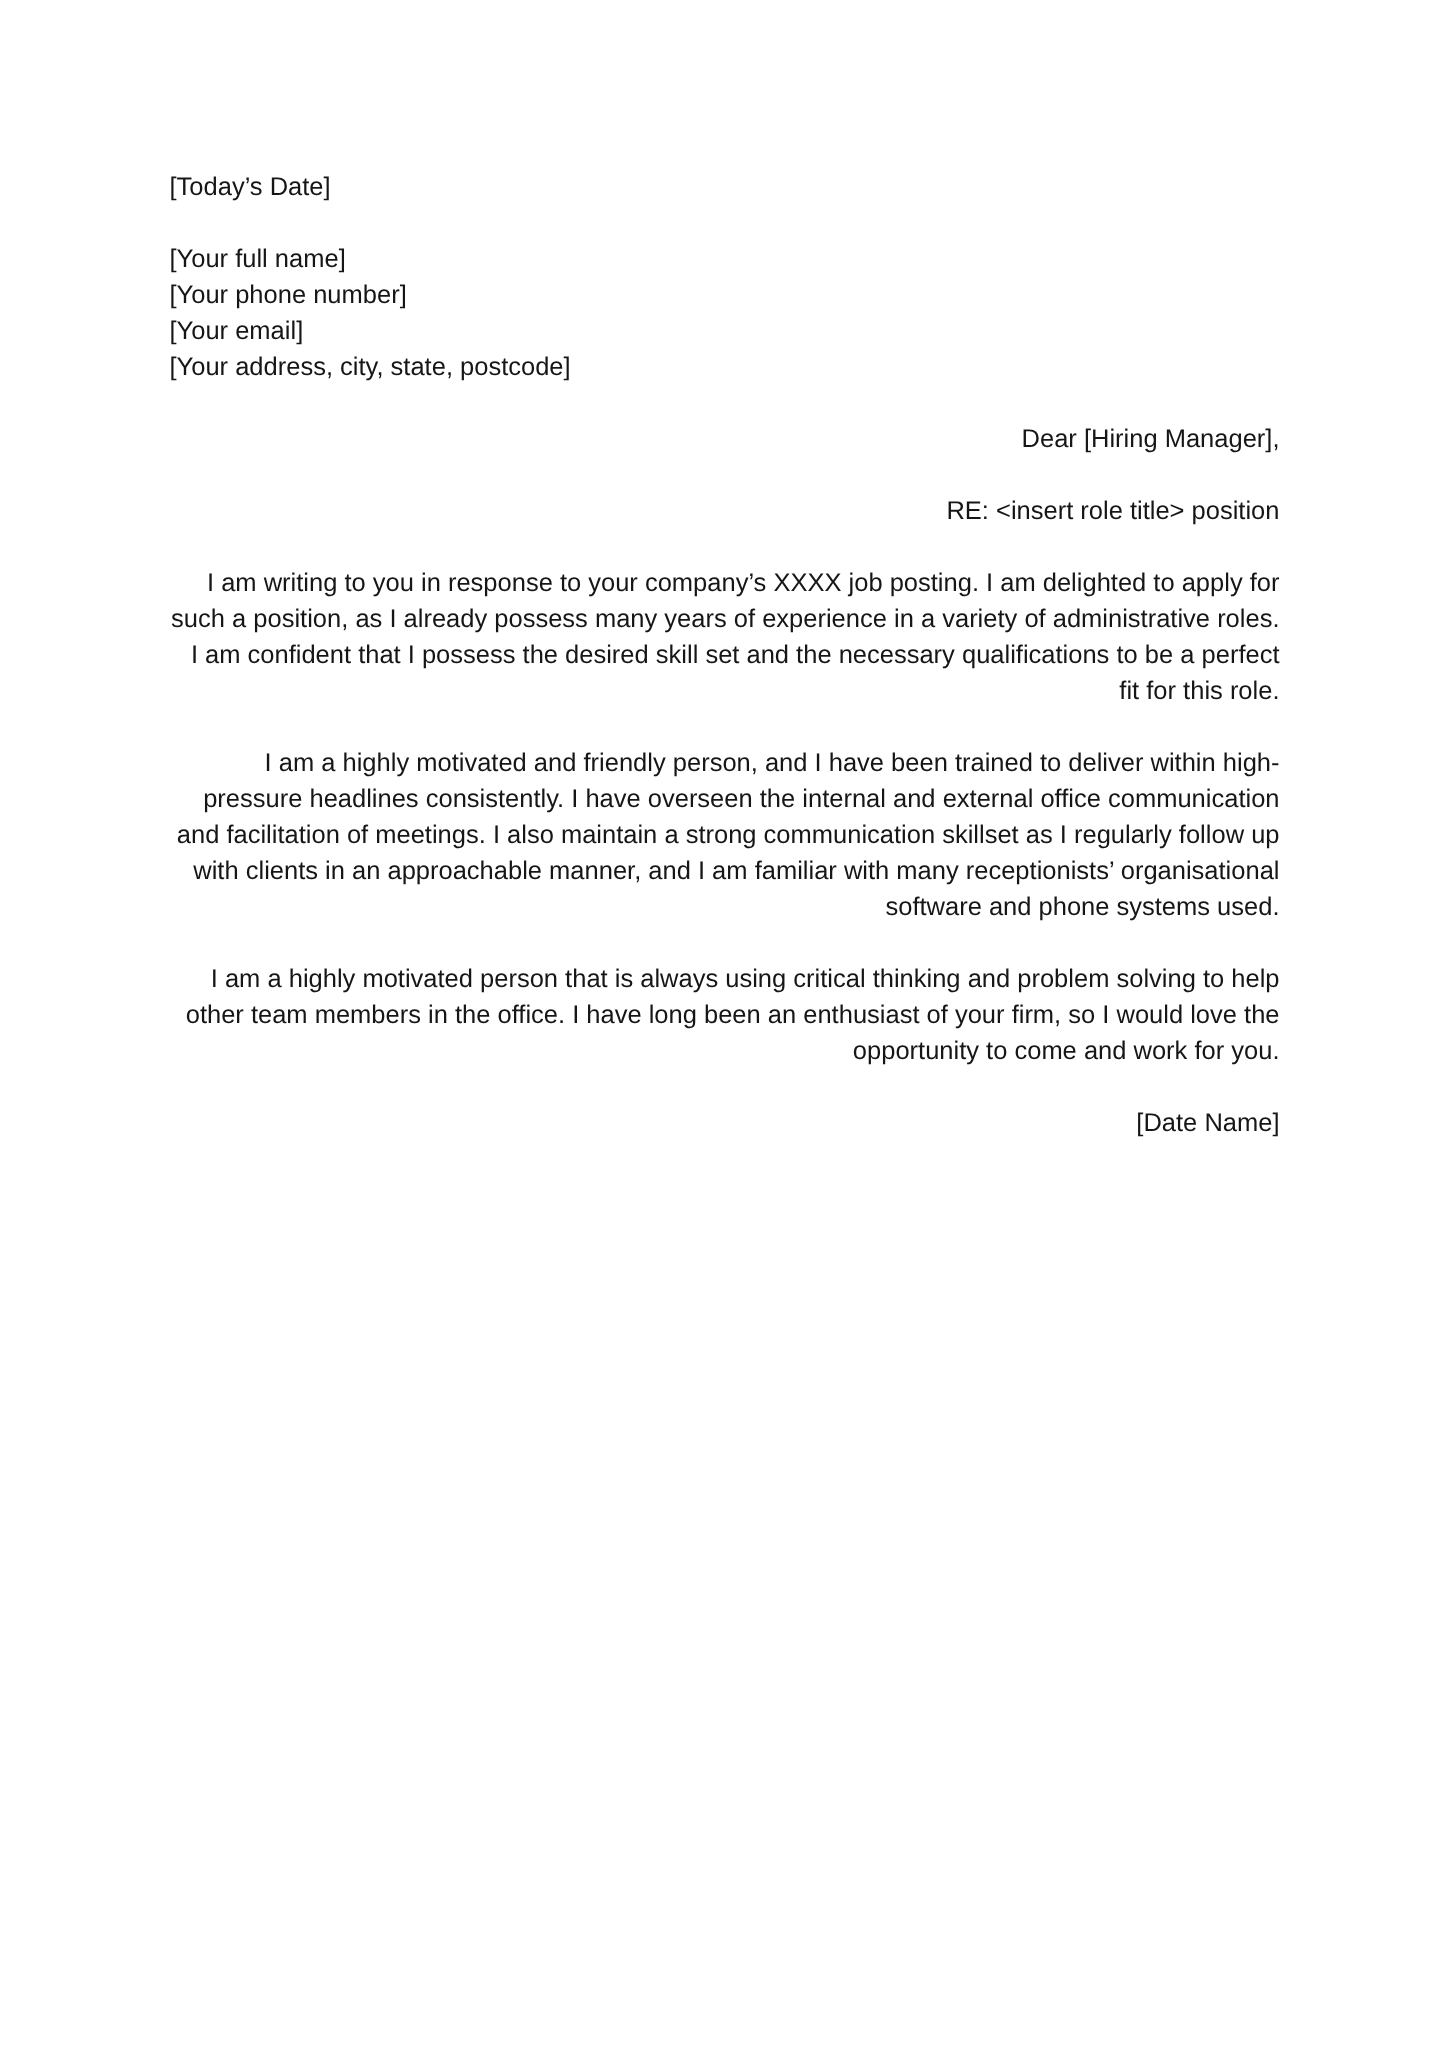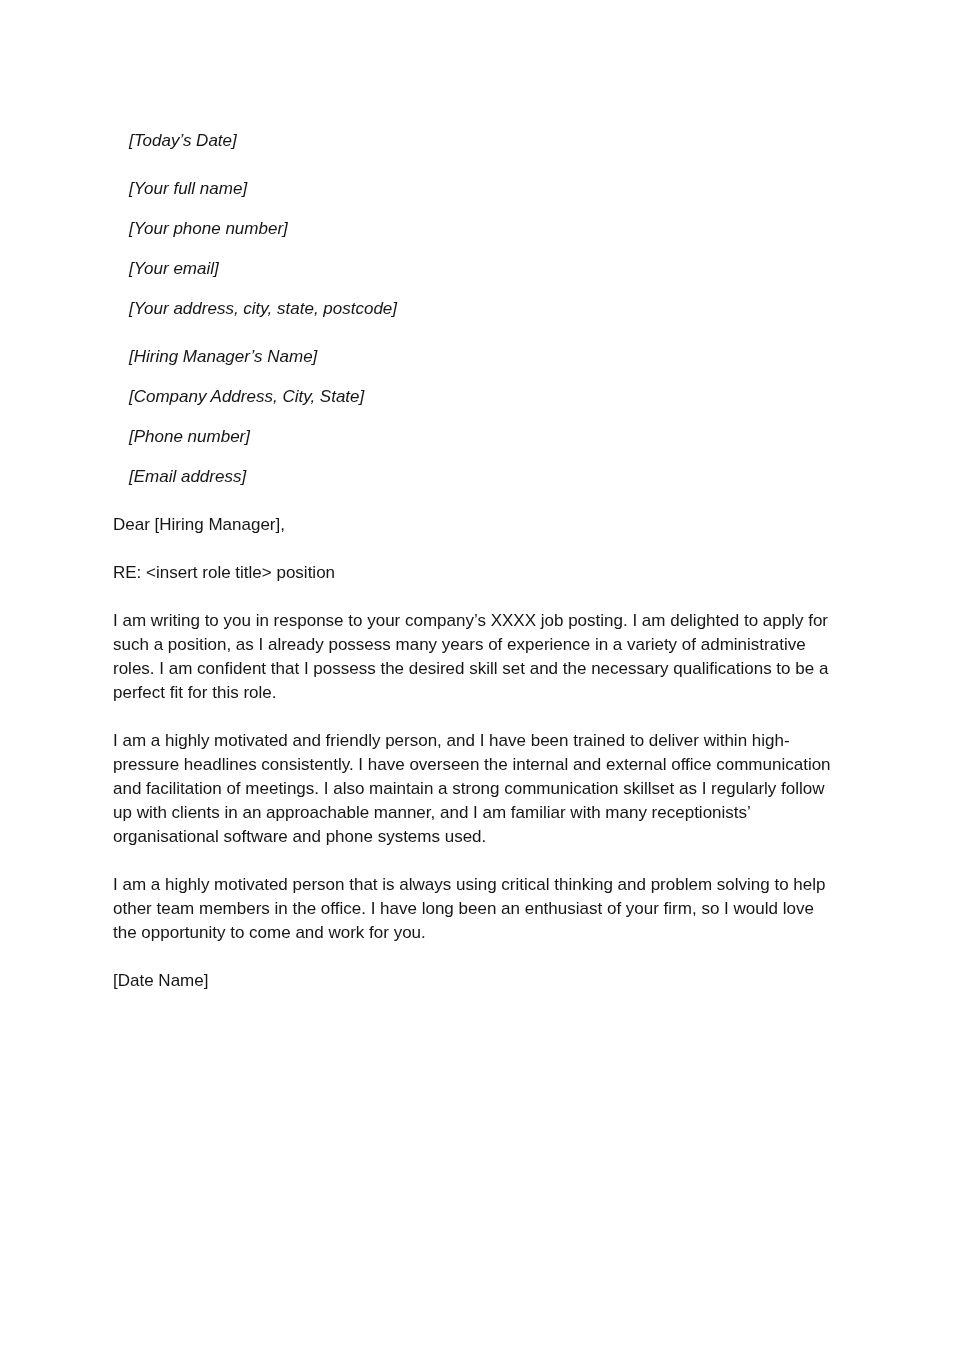--- a/index.html
+++ b/index.html
@@ -18,28 +18,28 @@
   }
   .content {
     position: absolute;
     left: 113px;
     top: 113px;
     width: 740px;
     font-size: 17px;
     line-height: 24px;
   }
   .line {
-    margin: 16px;
-    font-style: italic;
+    margin: 0;
   }
   .block {
     margin: 0 0 24px 0;
   }
   .para {
-    margin: 0 16px 24px 0;
+    margin: 0 0 24px 0;
+    text-align: right;
   }
   .subject {
     font-weight: normal;
   }
 </style>
 </head>
 <body>
 
 <div class="page">
   <div class="content">
@@ -48,26 +48,20 @@
       <p class="line">[Today’s Date]</p>
     </div>
 
     <div class="block">
       <p class="line">[Your full name]</p>
       <p class="line">[Your phone number]</p>
       <p class="line">[Your email]</p>
       <p class="line">[Your address, city, state, postcode]</p>
     </div>
 
-    <div class="block">
-      <p class="line">[Hiring Manager’s Name]</p>
-      <p class="line">[Company Address, City, State]</p>
-      <p class="line">[Phone number]</p>
-      <p class="line">[Email address]</p>
-    </div>
 
     <p class="para">Dear [Hiring Manager],</p>
 
     <p class="para subject">RE: &lt;insert role title&gt; position</p>
 
     <p class="para">I am writing to you in response to your company’s XXXX job posting. I am delighted to apply for such a position, as I already possess many years of experience in a variety of administrative roles. I am confident that I possess the desired skill set and the necessary qualifications to be a perfect fit for this role.</p>
     <p class="para">I am a highly motivated and friendly person, and I have been trained to deliver within high-pressure headlines consistently. I have overseen the internal and external office communication and facilitation of meetings. I also maintain a strong communication skillset as I regularly follow up with clients in an approachable manner, and I am familiar with many receptionists’ organisational software and phone systems used.</p>
     <p class="para">I am a highly motivated person that is always using critical thinking and problem solving to help other team members in the office. I have long been an enthusiast of your firm, so I would love the opportunity to come and work for you.</p>
 
 

